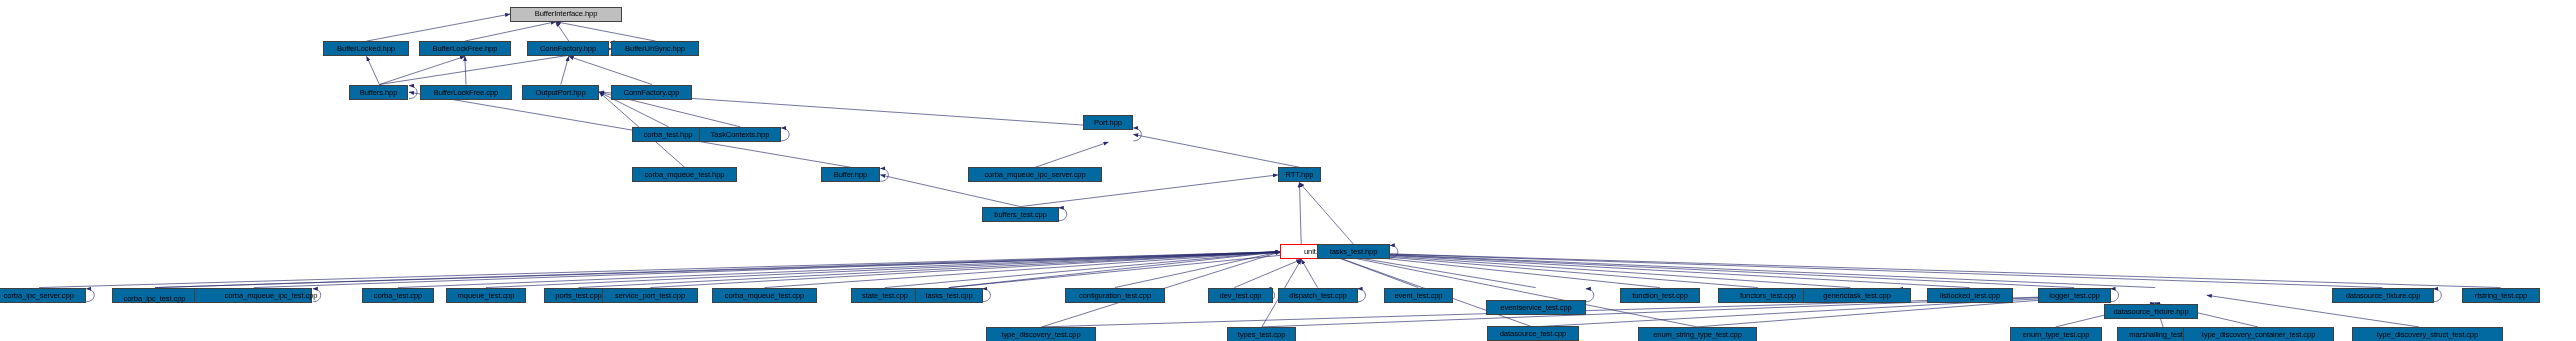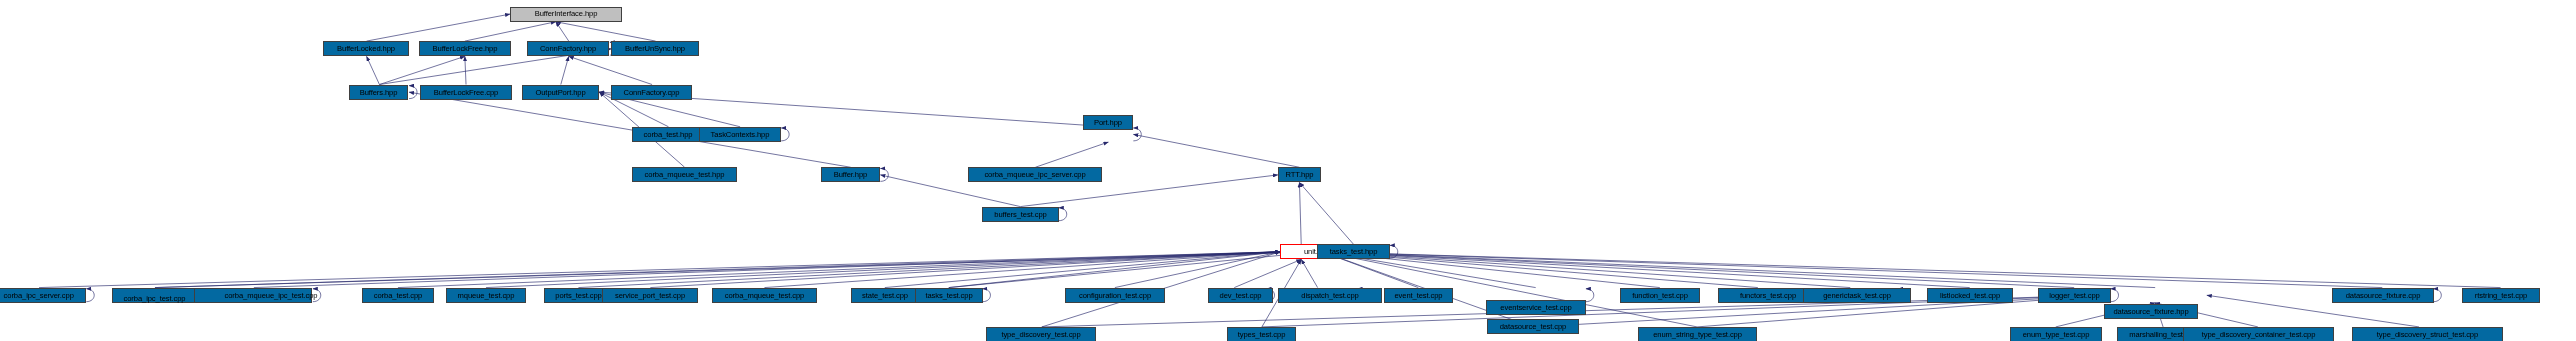--- a/index.html
+++ b/index.html
@@ -227,21 +227,21 @@
     </div>
     <div class="node" style="left: 915px; top: 288px; width: 68px;">
       <span>tasks_test.cpp</span>
     </div>
     <div class="node" style="left: 1065px; top: 288px; width: 100px;">
       <span>configuration_test.cpp</span>
     </div>
     <div class="node" style="left: 1202px; top: 288px; width: 65px; margin-left: 6px;">
       <span>dev_test.cpp</span>
     </div>
-    <div class="node" style="left: 1278px; top: 288px; width: 104px;">
+    <div class="node" style="left: 1278px; top: 288px; width: 80px;">
       <span>dispatch_test.cpp</span>
     </div>
     <div class="node" style="left: 1384px; top: 288px; width: 69px;">
       <span>event_test.cpp</span>
     </div>
     <div class="node" style="left: 1486px; top: 288px; width: 100px; margin-top: 12px;">
       <span>eventservice_test.cpp</span>
     </div>
     <div class="node" style="left: 1620px; top: 288px; width: 80px;">
       <span>function_test.cpp</span>
@@ -266,21 +266,21 @@
     </div>
     <div class="node" style="left: 2462px; top: 288px; width: 78px;">
       <span>rtstring_test.cpp</span>
     </div>
     <div class="node" style="left: 986px; top: 327px; width: 110px;">
       <span>type_discovery_test.cpp</span>
     </div>
     <div class="node" style="left: 1227px; top: 327px; width: 69px;">
       <span>types_test.cpp</span>
     </div>
-    <div class="node" style="left: 1487px; top: 319px; width: 92px;">
+    <div class="node" style="left: 1487px; top: 326px; width: 92px;">
       <span>datasource_test.cpp</span>
     </div>
     <div class="node" style="left: 1638px; top: 327px; width: 119px;">
       <span>enum_string_type_test.cpp</span>
     </div>
     <div class="node" style="left: 2010px; top: 327px; width: 92px;">
       <span>enum_type_test.cpp</span>
     </div>
     <div class="node" style="left: 2117px; top: 327px; width: 92px;">
       <span>marshalling_test.cpp</span>

